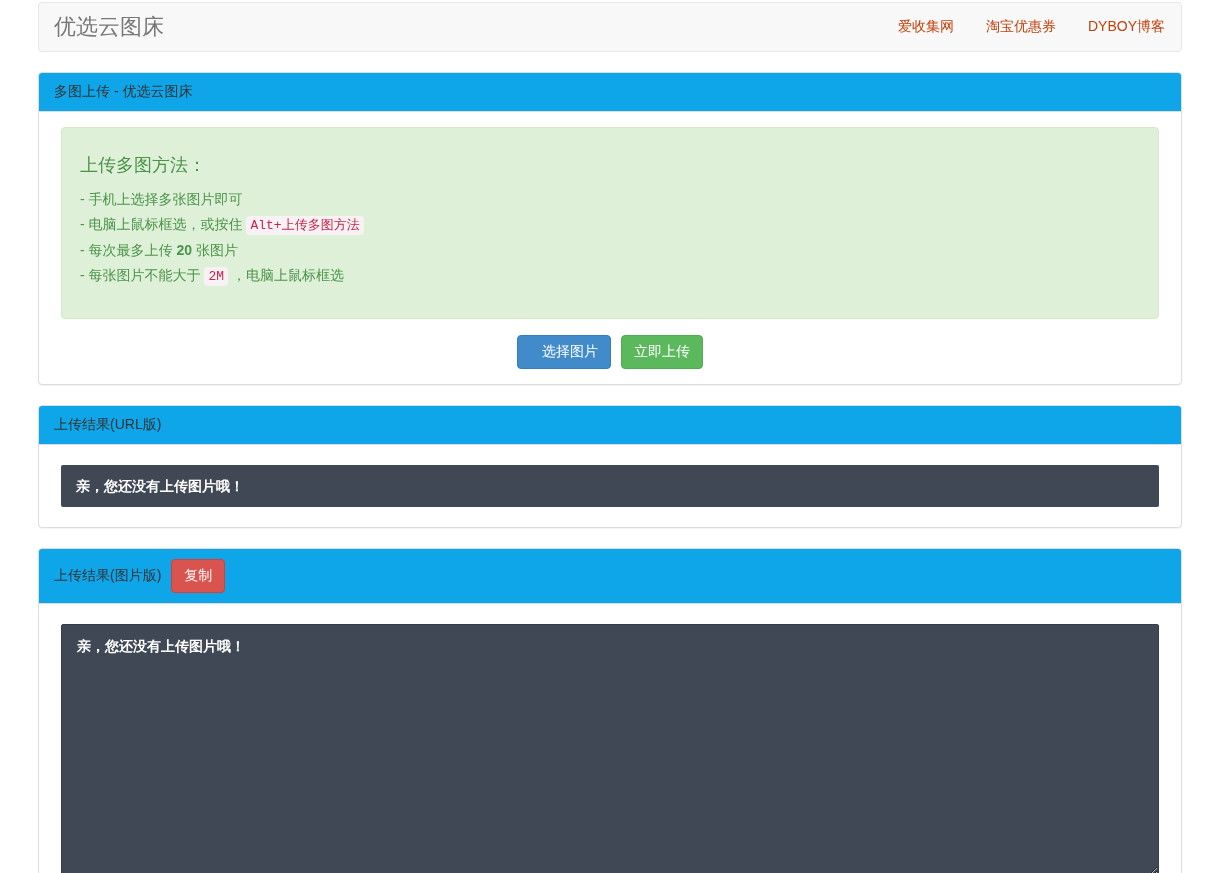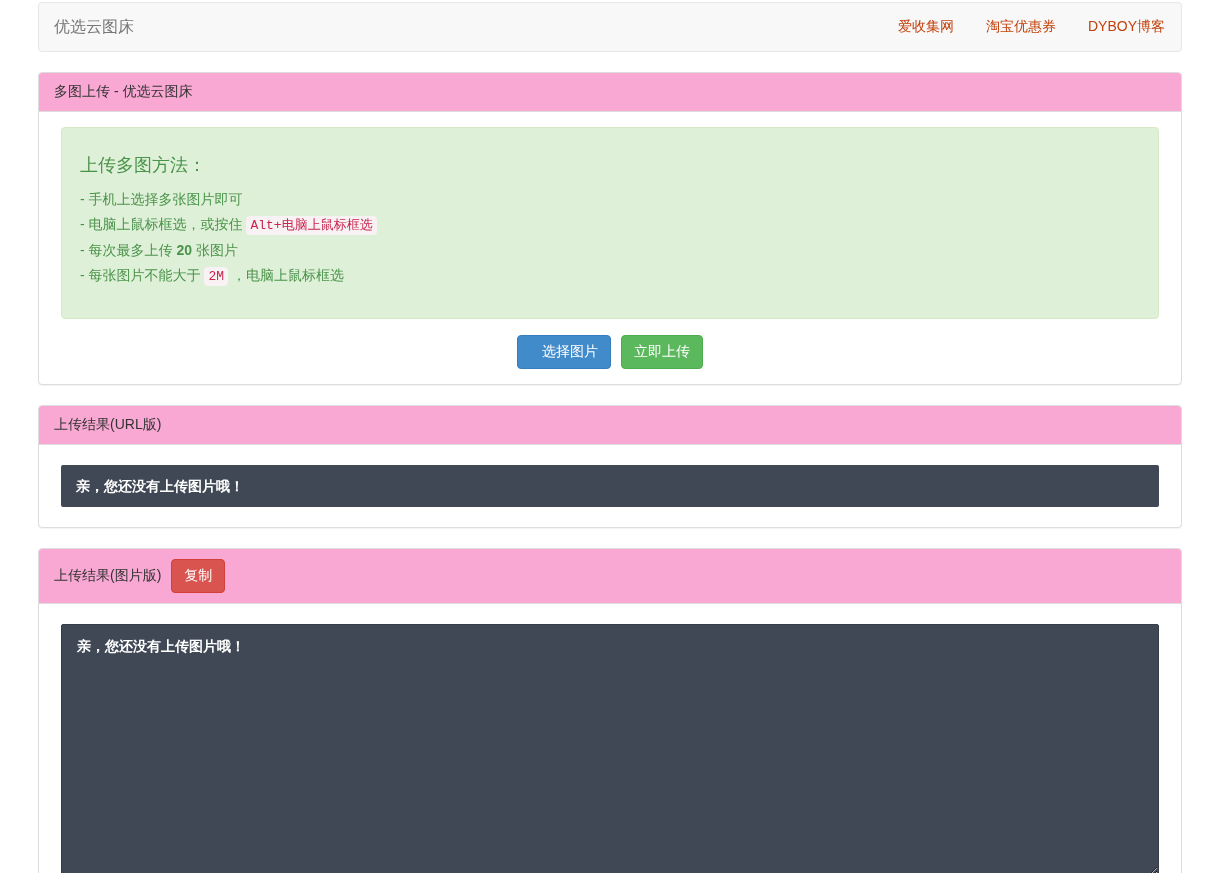--- a/index.html
+++ b/index.html
@@ -19,21 +19,21 @@
     background: #f8f8f8;
     border: 1px solid #e7e7e7;
     border-radius: 4px;
     display: flex;
     justify-content: space-between;
     align-items: center;
     margin-bottom: 20px;
   }
   .navbar-brand {
     padding: 0 15px;
-    font-size: 16px;
+    font-size: 22px;
     color: #777;
     text-decoration: none;
     cursor: pointer;
   }
   .nav-links { display: flex; align-items: stretch; height: 100%; }
   .nav-link {
     display: flex;
     align-items: center;
     padding: 0 16px;
     color: #c2410c;
@@ -44,21 +44,21 @@
 
   
   .panel {
     background: #fff;
     border: 1px solid #ddd;
     border-radius: 4px;
     box-shadow: 0 1px 1px rgba(0,0,0,0.05);
     margin-bottom: 20px;
   }
   .panel-heading {
-    background: #f9a8d4;
+    background: #0ea5e9;
     border-bottom: 1px solid #ddd;
     border-radius: 3px 3px 0 0;
     padding: 10px 15px;
     color: #333;
     display: flex;
     align-items: center;
   }
   .panel-body { padding: 15px 22px; }
   .panel-body.result { padding: 20px 22px; }
 
@@ -148,21 +148,21 @@
     <div class="panel-heading">
       <span>多图上传 - 优选云图床</span>
     </div>
     <div class="panel-body">
       <div class="alert-success">
         <h3>上传多图方法：</h3>
         <p>
           <span>- 手机上选择多张图片即可</span>
         </p>
         <p>
-          <span>- 电脑上鼠标框选，或按住 </span><span class="code">Alt+电脑上鼠标框选</span>
+          <span>- 电脑上鼠标框选，或按住 </span><span class="code">Alt+上传多图方法</span>
         </p>
         <p>
           <span>- 每次最多上传 </span><span class="bold">20</span><span> 张图片</span>
         </p>
         <p>
           <span>- 每张图片不能大于 </span><span class="code">2M</span><span> ，电脑上鼠标框选</span>
         </p>
       </div>
       <div class="btn-row">
         <button class="btn btn-primary">选择图片</button>

